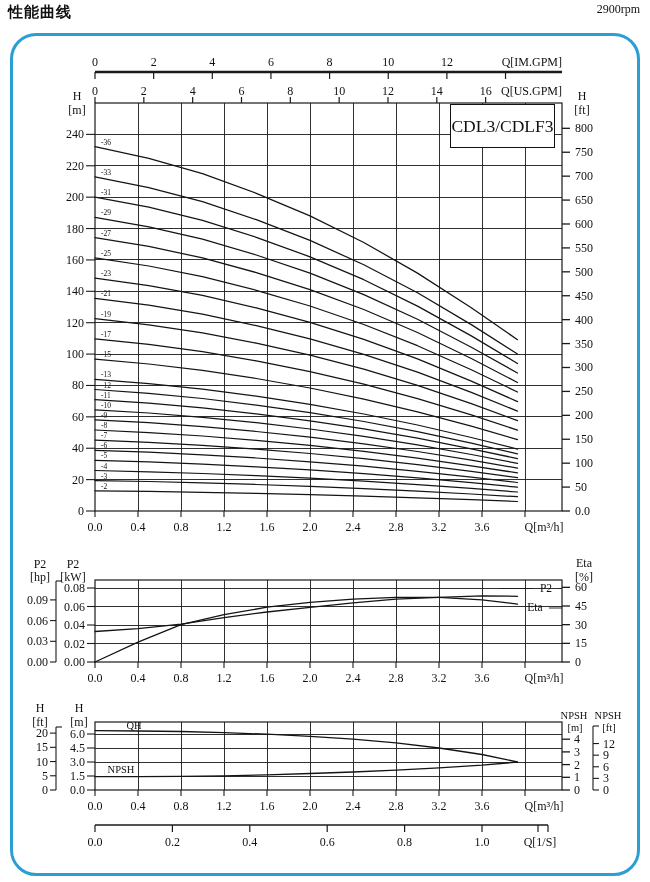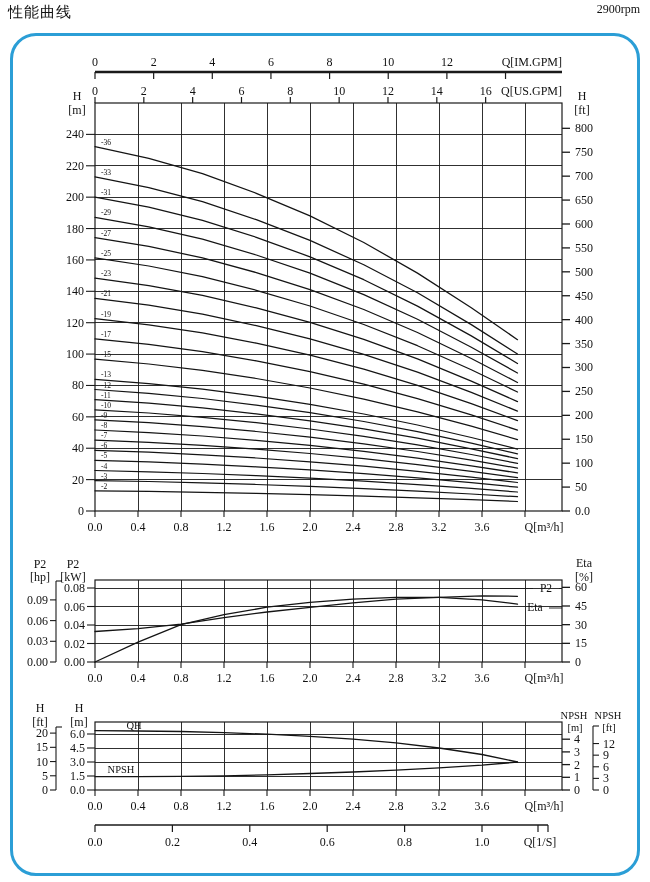--- a/index.html
+++ b/index.html
@@ -1,19 +1,19 @@
 <!DOCTYPE html>
 <html><head>
 <meta charset="utf-8">
 <style>
   html,body{margin:0;padding:0;background:#fff;}
   .stage{position:relative;width:650px;height:882px;background:#fff;
          font-family:"Liberation Serif",serif;color:#111;overflow:hidden;}
   .hdr-title{position:absolute;left:8px;top:3px;font-family:"DejaVu Sans",sans-serif;
-             font-weight:normal;font-size:15px;letter-spacing:1px;}
+             font-weight:bold;font-size:15px;letter-spacing:1px;}
   .hdr-rpm{position:absolute;right:10px;top:2px;font-size:12px;font-family:"Liberation Serif",serif;}
   .frame{position:absolute;left:10px;top:33px;width:630px;height:843px;
          border:3px solid #2b9ed6;border-radius:26px;box-sizing:border-box;z-index:1;}
   #chart-svg{position:absolute;left:0;top:0;z-index:2;}
   .badge{position:absolute;left:450px;top:104px;width:103px;height:42px;border:1.4px solid #111;
          background:#fff;display:flex;align-items:center;justify-content:center;
          font-size:17.5px;z-index:3;font-family:"Liberation Serif",serif;}
   svg text{font-family:"Liberation Serif",serif;fill:#111;}
 </style>
 </head>
@@ -450,13 +450,14 @@
         <text x="327.20000000000005" y="846" text-anchor="middle" font-size="12">0.6</text>
         <line x1="404.6" y1="825" x2="404.6" y2="832" stroke="#1a1a1a" stroke-width="1.2"></line>
         <text x="404.6" y="846" text-anchor="middle" font-size="12">0.8</text>
         <line x1="482" y1="825" x2="482" y2="832" stroke="#1a1a1a" stroke-width="1.2"></line>
         <text x="482" y="846" text-anchor="middle" font-size="12">1.0</text>
         <line x1="538" y1="825" x2="538" y2="832" stroke="#1a1a1a" stroke-width="1.2"></line>
         <line x1="548" y1="825" x2="548" y2="832" stroke="#1a1a1a" stroke-width="1.2"></line>
         <text x="540" y="846" text-anchor="middle" font-size="12">Q[1/S]</text>
       </g>
     </svg>
+  <div class="badge">CDL3/CDLF3</div>
 </div>
 
 </body></html>

